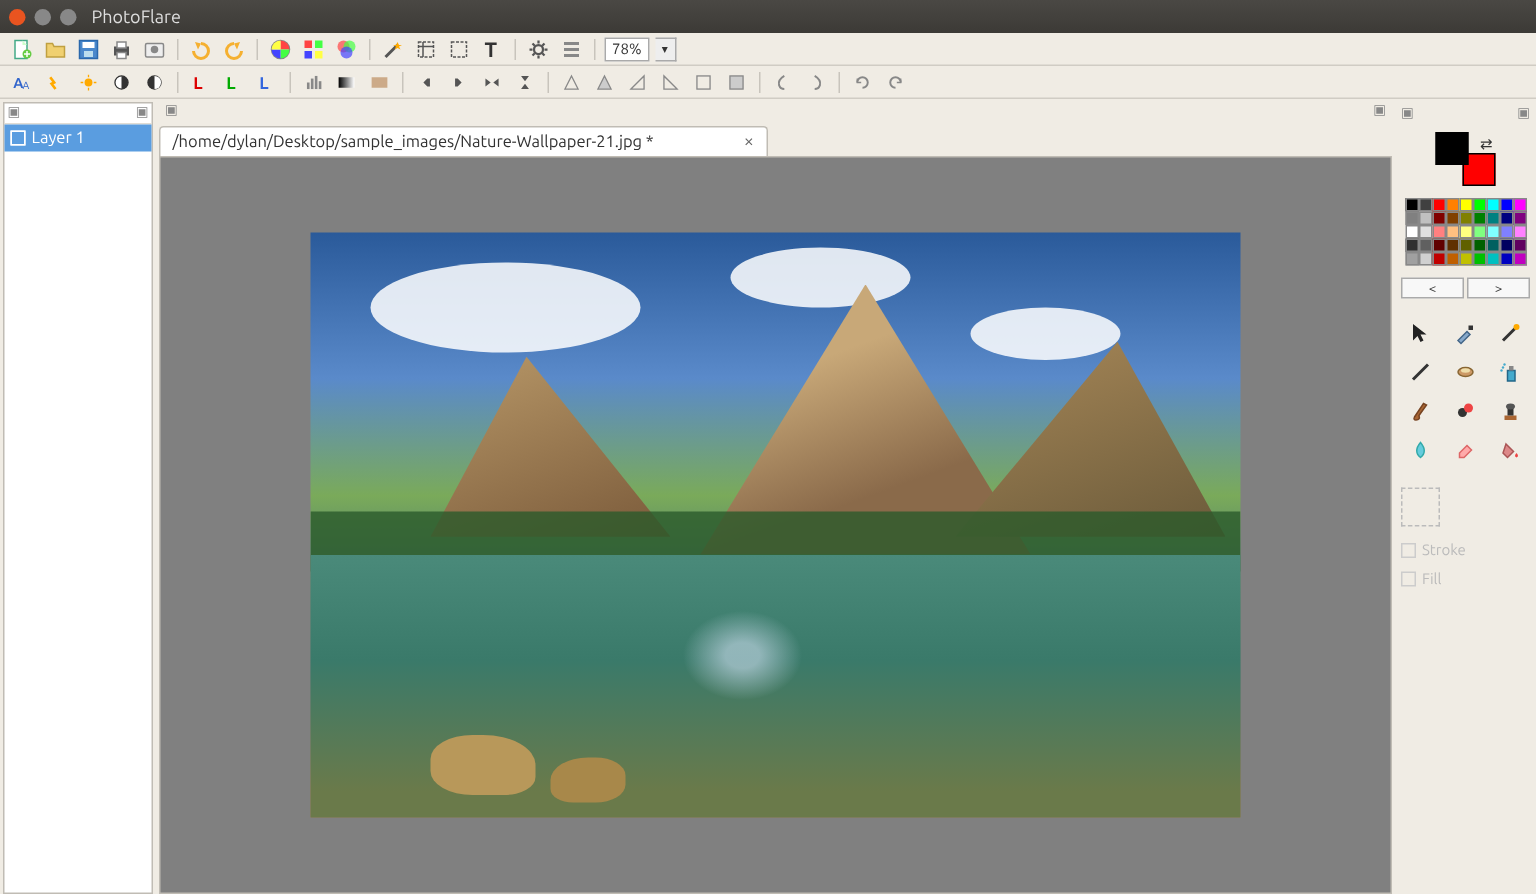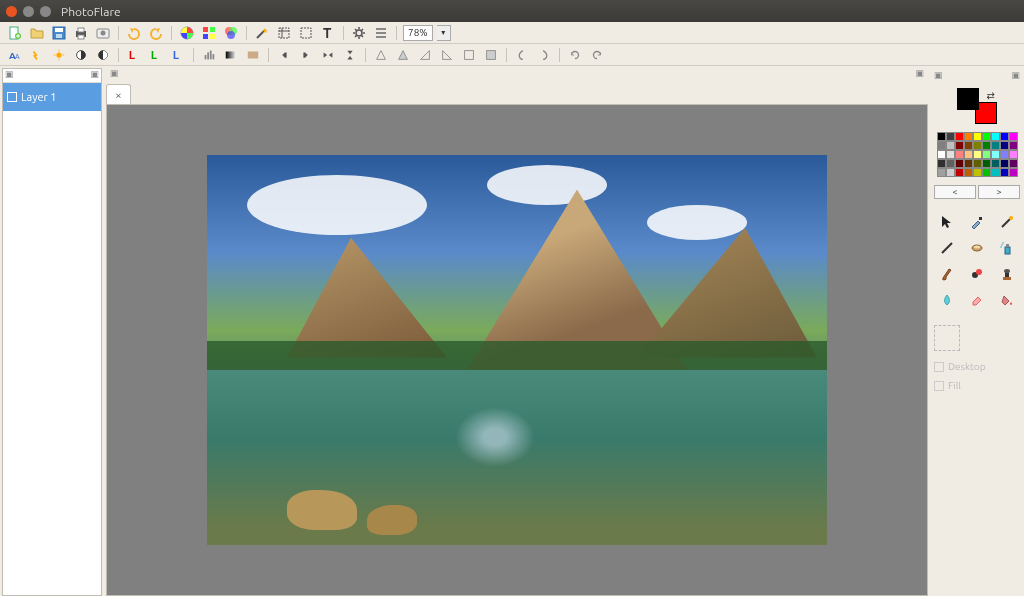--- a/index.html
+++ b/index.html
@@ -16,21 +16,21 @@
 .toolbar2 { height: 22px; background: #f0ece4; border-bottom: 1px solid #d0ccc4; display: flex; align-items: center; padding: 2px 6px; gap: 4px; }
 .tbtn { width: 18px; height: 18px; display: flex; align-items: center; justify-content: center; cursor: pointer; border-radius: 2px; }
 .tsep { width: 1px; height: 14px; background: #c8c4bc; margin: 0 2px; }
 .zoom-box { height: 16px; border: 1px solid #aaa; background: #fff; padding: 0 4px; display: flex; align-items: center; font-size: 10px; }
 .zoom-drop { width: 14px; height: 16px; border: 1px solid #aaa; border-left: none; background: #eee; display: flex; align-items: center; justify-content: center; font-size: 8px; }
 
 .main-area { display: flex; height: 532px; }
 
 .layers-panel { width: 100px; background: #fff; border: 1px solid #c0bcb4; margin: 2px; display: flex; flex-direction: column; }
 .layers-head { height: 14px; display: flex; justify-content: space-between; padding: 0 2px; font-size: 9px; color: #888; border-bottom: 1px solid #e0dcd4; }
-.layer-item { height: 18px; background: #5a9de0; color: #fff; display: flex; align-items: center; padding: 14px 4px; font-size: 11px; gap: 4px; }
+.layer-item { height: 18px; background: #5a9de0; color: #fff; display: flex; align-items: center; padding: 4px 4px; font-size: 11px; gap: 4px; }
 .layer-chk { width: 10px; height: 10px; border: 1px solid #fff; background: #fff; display: flex; align-items: center; justify-content: center; }
 
 .canvas-region { flex: 1; display: flex; flex-direction: column; margin: 2px; }
 .canvas-head { height: 16px; display: flex; justify-content: space-between; padding: 0 4px; font-size: 9px; color: #888; }
 .tab-bar { height: 20px; display: flex; background: #f0ece4; }
 .tab { height: 20px; background: #fff; border: 1px solid #c0bcb4; border-bottom: none; display: flex; align-items: center; padding: 0 8px; font-size: 11px; gap: 60px; border-radius: 3px 3px 0 0; }
 .tab-close { cursor: pointer; font-size: 12px; color: #666; }
 .canvas-wrap { flex: 1; background: #808080; border: 1px solid #c0bcb4; display: flex; align-items: center; justify-content: center; position: relative; overflow: hidden; }
 .canvas-img { width: 620px; height: 390px; background: linear-gradient(180deg, #2a5a9a 0%, #5a8aca 25%, #7aaa5a 45%, #5a8a6a 55%, #4a7a6a 75%, #8a7a4a 95%); position: relative; overflow: hidden; }
 
@@ -350,20 +350,21 @@
     </div>
   </div>
 
   <div class="canvas-region">
     <div class="canvas-head">
         <span>▣</span>
         <span>▣</span>
       </div>
     <div class="tab-bar">
       <div class="tab">
+        <span>/home/dylan/Desktop/sample_images/Nature-Wallpaper-21.jpg *</span>
         <span class="tab-close">×</span>
       </div>
     </div>
     <div class="canvas-wrap">
       <div class="canvas-img">
         <div class="cloud" style="width:180px;height:60px;top:20px;left:40px;"></div>
         <div class="cloud" style="width:120px;height:40px;top:10px;left:280px;"></div>
         <div class="cloud" style="width:100px;height:35px;top:50px;left:440px;"></div>
         <div class="mtn" style="width:220px;height:180px;left:260px;clip-path:polygon(50% 0, 100% 100%, 0 100%);"></div>
         <div class="mtn" style="width:160px;height:120px;left:80px;bottom:48%;clip-path:polygon(40% 0, 100% 100%, 0 100%);background:linear-gradient(160deg,#b89868,#7a5a3a);"></div>
@@ -511,20 +512,20 @@
       <div class="tool-btn">
           <svg viewBox="0 0 16 16">
             <path d="M5 4 l5 5 l-4 4 l-3-3 Z" fill="#d88" stroke="#a55"></path>
             <path d="M12 10 q2 2 0 3 q-2-1 0-3" fill="#e44"></path>
           </svg>
         </div>
     </div>
     <div class="shape-box"></div>
     <div class="opt-row">
         <div class="opt-chk"></div>
-        <span>Desktop</span>
+        <span>Stroke</span>
       </div>
     <div class="opt-row">
         <div class="opt-chk"></div>
         <span>Fill</span>
       </div>
   </div>
 </div>
 
 </body></html>

